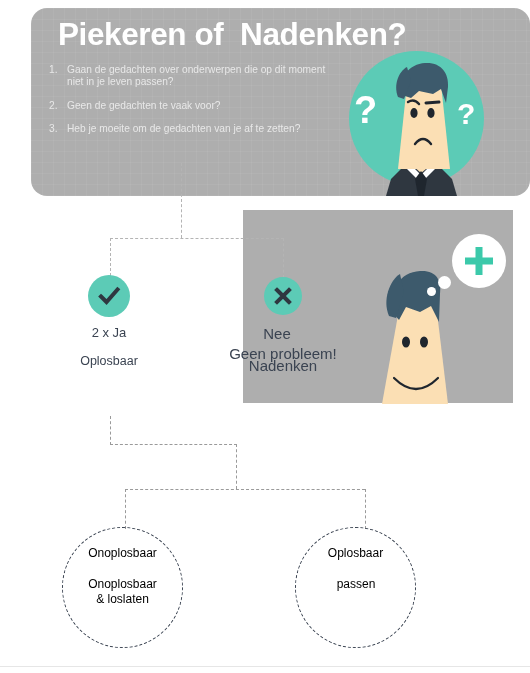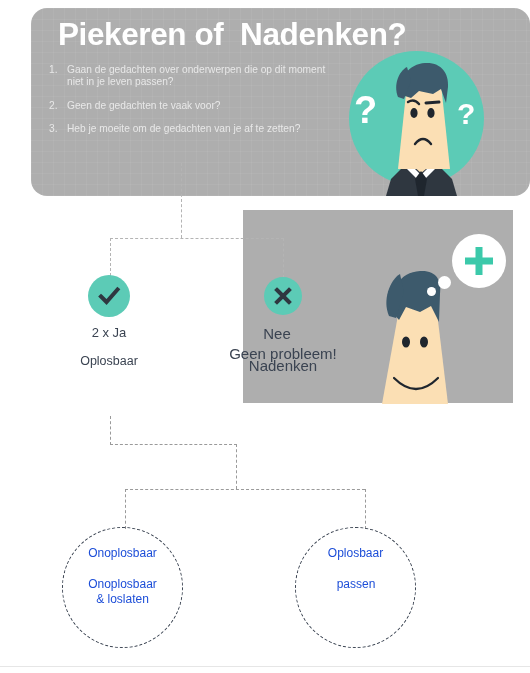--- a/index.html
+++ b/index.html
@@ -164,21 +164,21 @@
     border: 1.8px dashed #3a4351;
     border-radius: 50%;
     box-sizing: border-box;
   }
   .dcircle.left  { left: 62px;  top: 527px; width: 121px; height: 121px; }
   .dcircle.right { left: 295px; top: 527px; width: 121px; height: 121px; }
 
   .circle-text {
     position: absolute;
     text-align: center;
-    color: #1d4ed8;
+    color: #000000;
   }
   .ct-onoplos   { left: 62px;  top: 546px; width: 121px; font-size: 12px; }
   .ct-accept    { left: 52px;  top: 577px; width: 141px; font-size: 12px; line-height: 15px; }
   .ct-oplos     { left: 295px; top: 546px; width: 121px; font-size: 12px; }
   .ct-oplosger  { left: 283px; top: 577px; width: 146px; font-size: 12px; line-height: 15px; }
 
   .footer-rule {
     position: absolute;
     left: 0;
     top: 666px;

